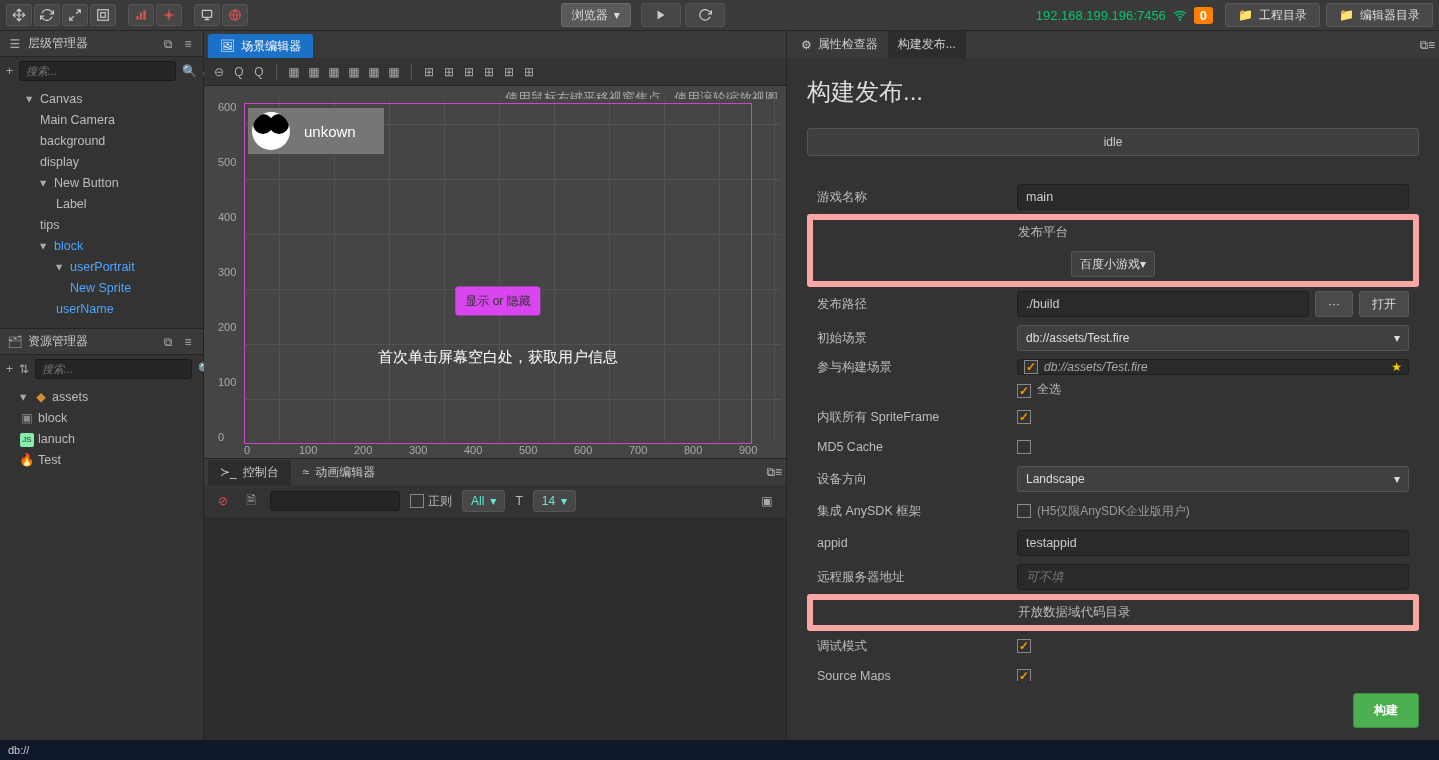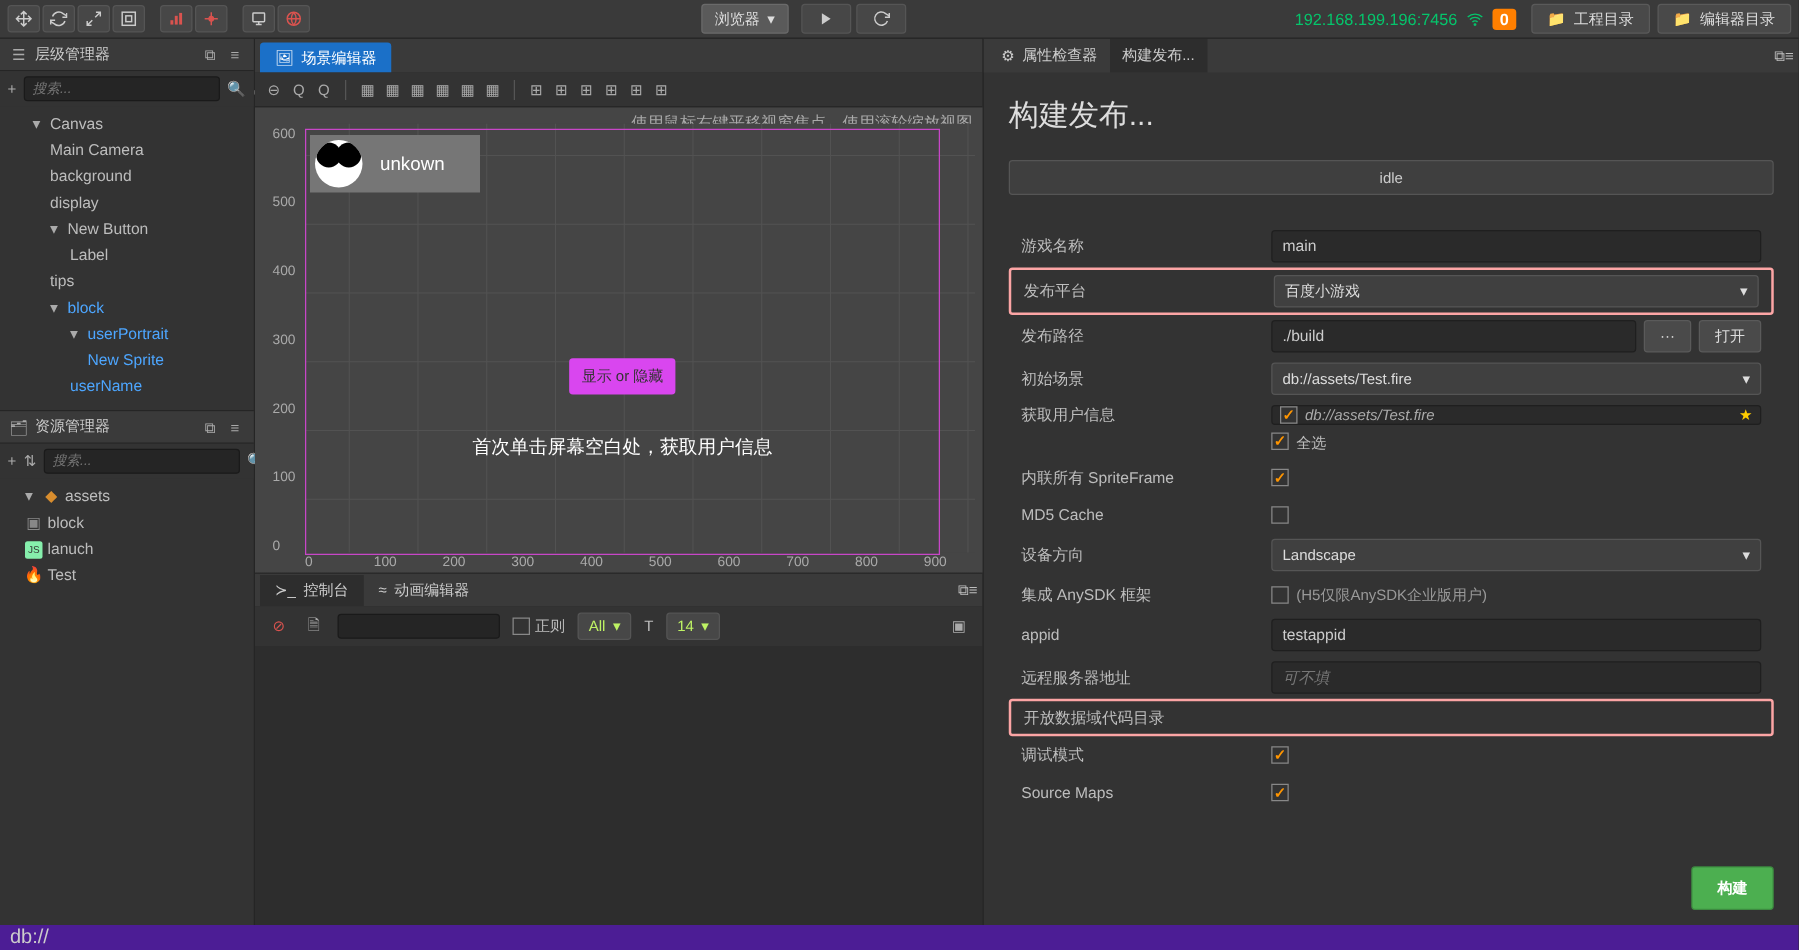--- a/index.html
+++ b/index.html
@@ -394,21 +394,21 @@
   color: #ff9500;
   font-size: 12px;
   font-weight: bold;
 }
 .select-box {
   height: 22px;
   background: #474747;
   border: 1px solid #555;
   border-radius: 3px;
   padding: 0 8px;
-  color: #bef264;
+  color: #5eead4;
   display: flex;
   align-items: center;
   gap: 6px;
 }
 .console-output {
   flex: 1;
   padding: 8px 14px;
   font-family: Menlo, Consolas, monospace;
   font-size: 13px;
   color: #ccc;
@@ -460,21 +460,22 @@
 }
 .form-row {
   display: flex;
   align-items: center;
   min-height: 30px;
   padding: 4px 10px;
   gap: 10px;
   border-radius: 3px;
 }
 .form-row.highlight {
-  border: 2px solid #fca5a5;
+  border: 6px solid #fca5a5;
+  flex-direction: column;
 }
 .form-label {
   width: 190px;
   color: #bdbdbd;
   font-size: 12.5px;
 }
 .form-field { flex: 1; display: flex; gap: 6px; align-items: center; }
 .input-text {
   flex: 1;
   height: 26px;
@@ -536,26 +537,26 @@
   border: 1px solid #3d8b40;
   border-radius: 3px;
   color: #fff;
   font-weight: bold;
   cursor: pointer;
 }
 
 
 .footer {
   height: 20px;
-  background: #4c1d95;
+  background: #0f172a;
   color: #ccc;
   padding: 0 8px;
   display: flex;
   align-items: center;
-  font-size: 16px;
+  font-size: 11px;
 }
 
 svg { display: block; }
 </style>
 </head>
 <body>
 
 <div class="top-toolbar">
   <div class="tool-group">
     <div class="tool-btn">
@@ -888,28 +889,28 @@
         <div class="form-label">初始场景</div>
         <div class="form-field">
           <div class="select-field">
             <span>db://assets/Test.fire</span>
               <span>▾</span>
           </div>
         </div>
       </div>
 
       <div class="form-row" style="align-items:flex-start">
-        <div class="form-label">获取用户信息</div>
+        <div class="form-label">参与构建场景</div>
         <div class="form-field" style="flex-direction:column;align-items:stretch;gap:6px">
           <div class="scene-box">
             <span class="checkbox checked"></span>
             <span class="scene-box-text">db://assets/Test.fire</span>
             <span class="star">★</span>
           </div>
-          <label style="display:flex;align-items:flex-start;gap:6px">
+          <label style="display:flex;align-items:flex-end;gap:6px">
             <span class="checkbox checked"></span>
             <span>全选</span>
           </label>
         </div>
       </div>
 
 
       <div class="form-row">
         <div class="form-label">内联所有 SpriteFrame</div>
         <div class="form-field">

